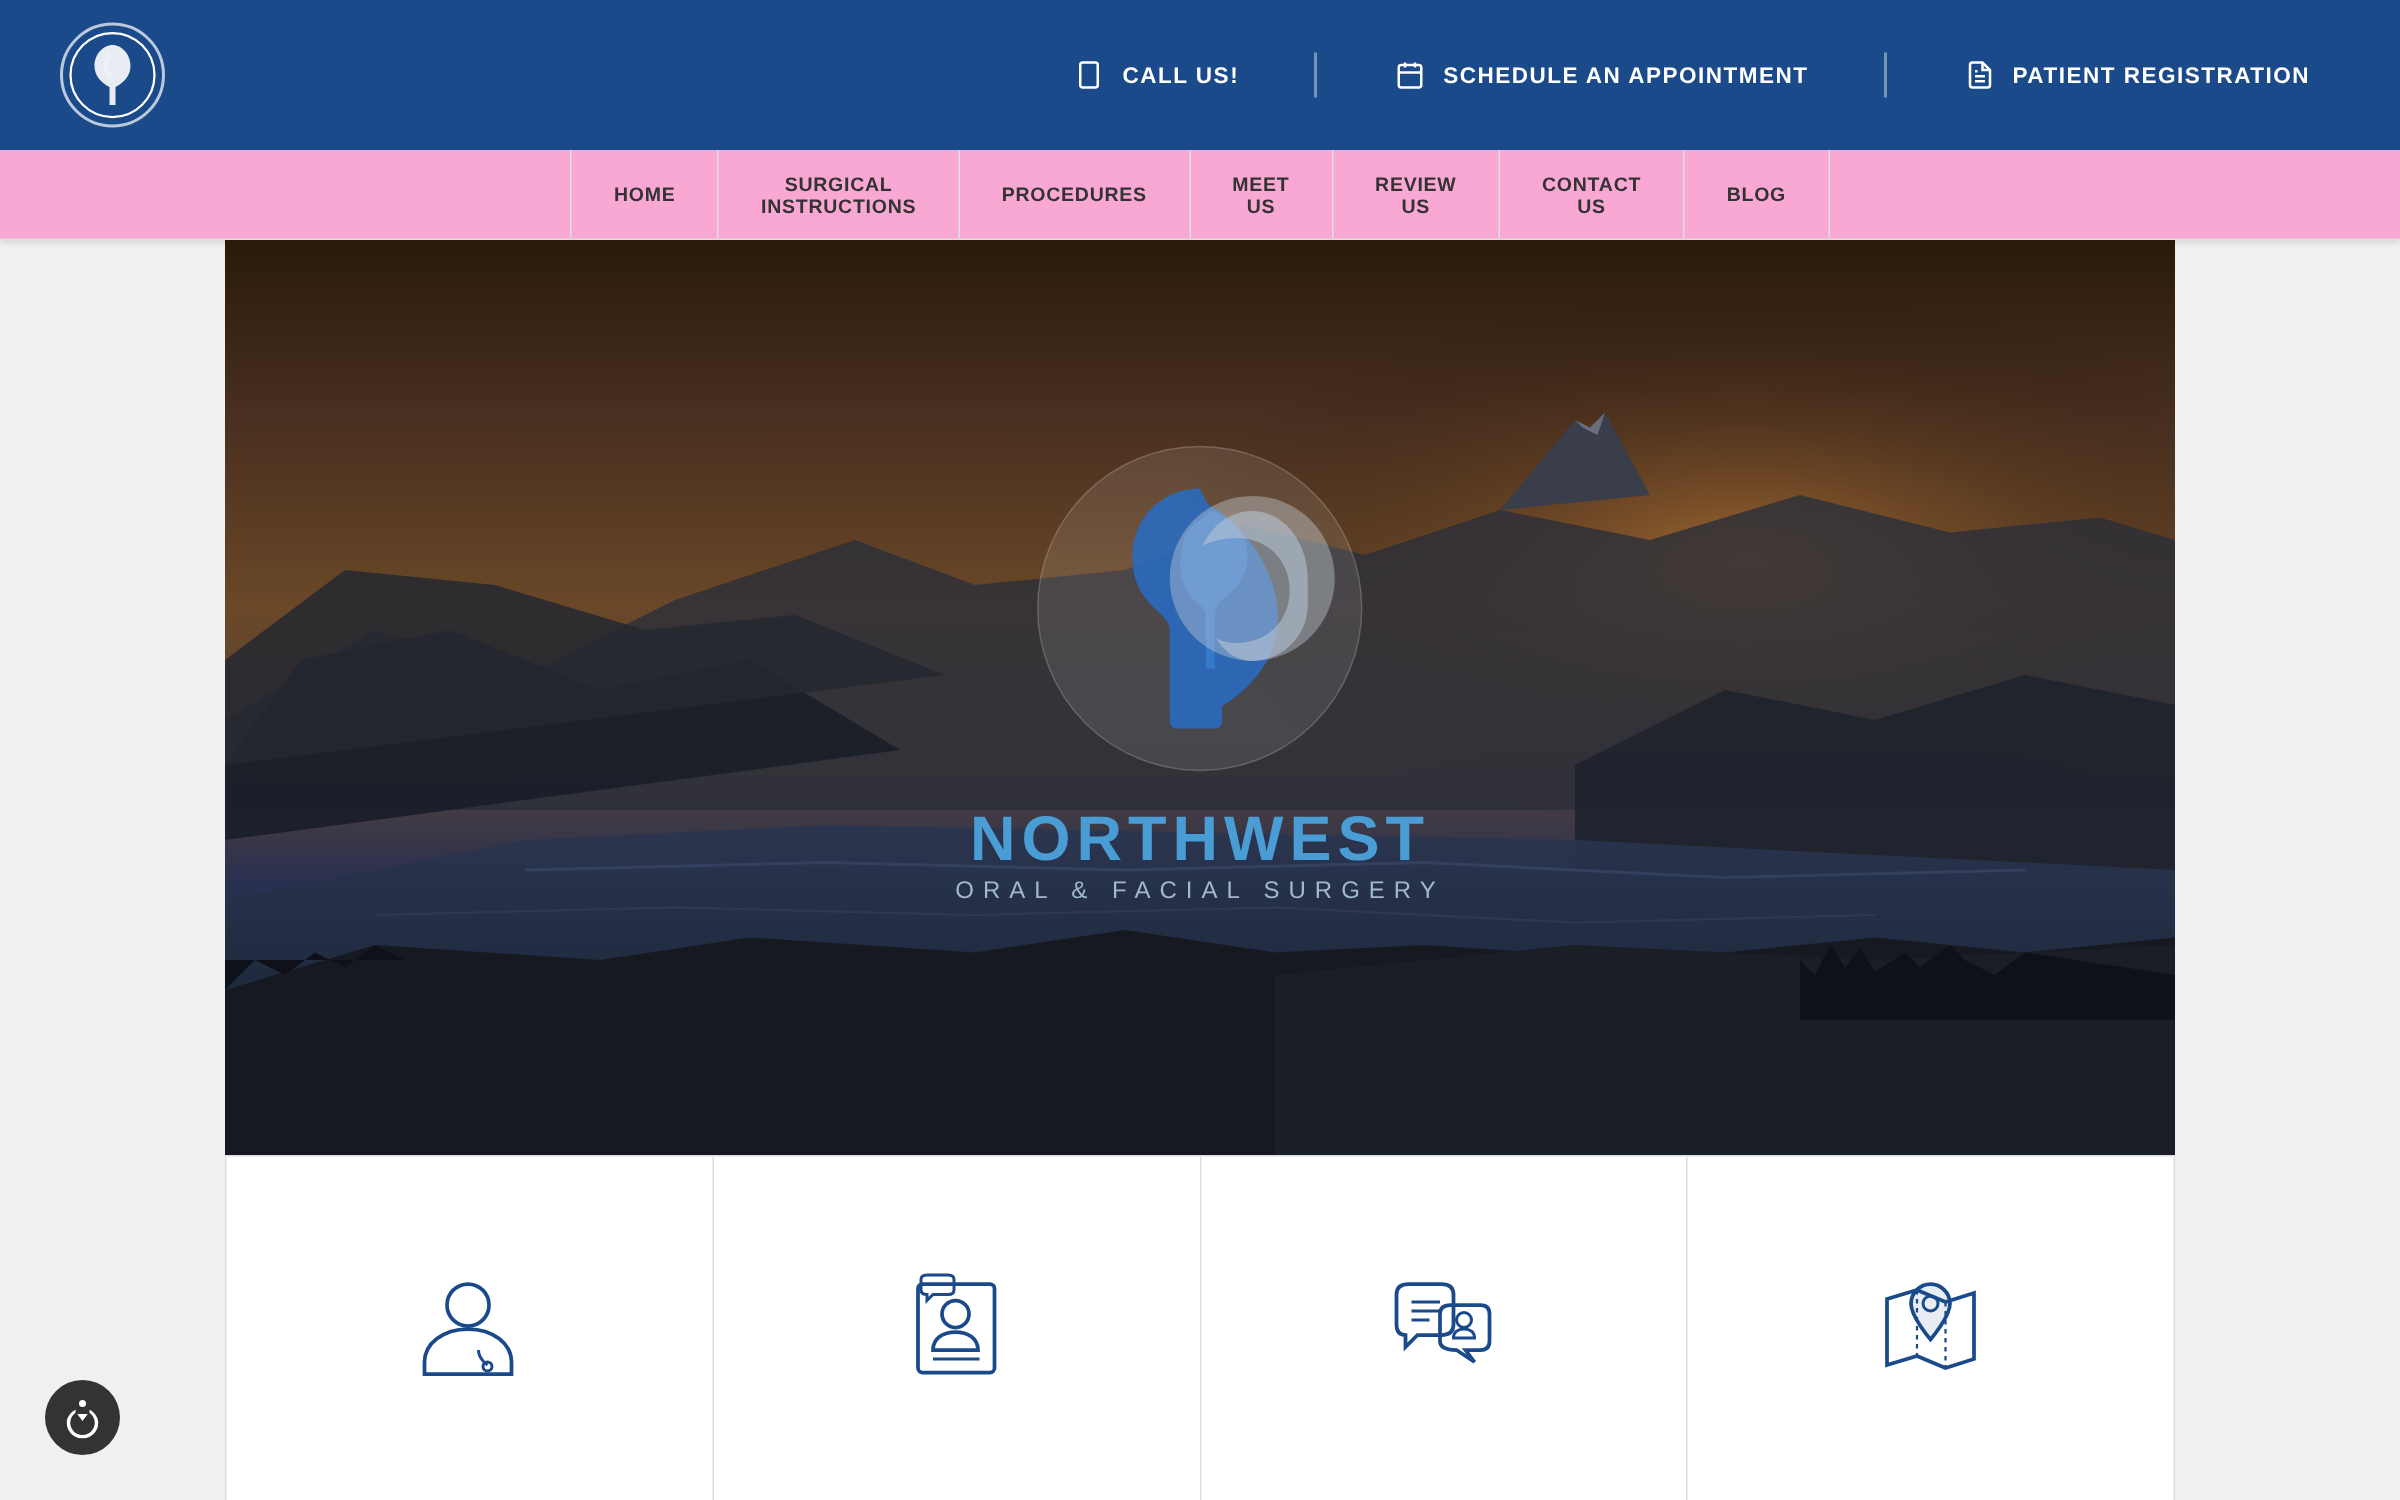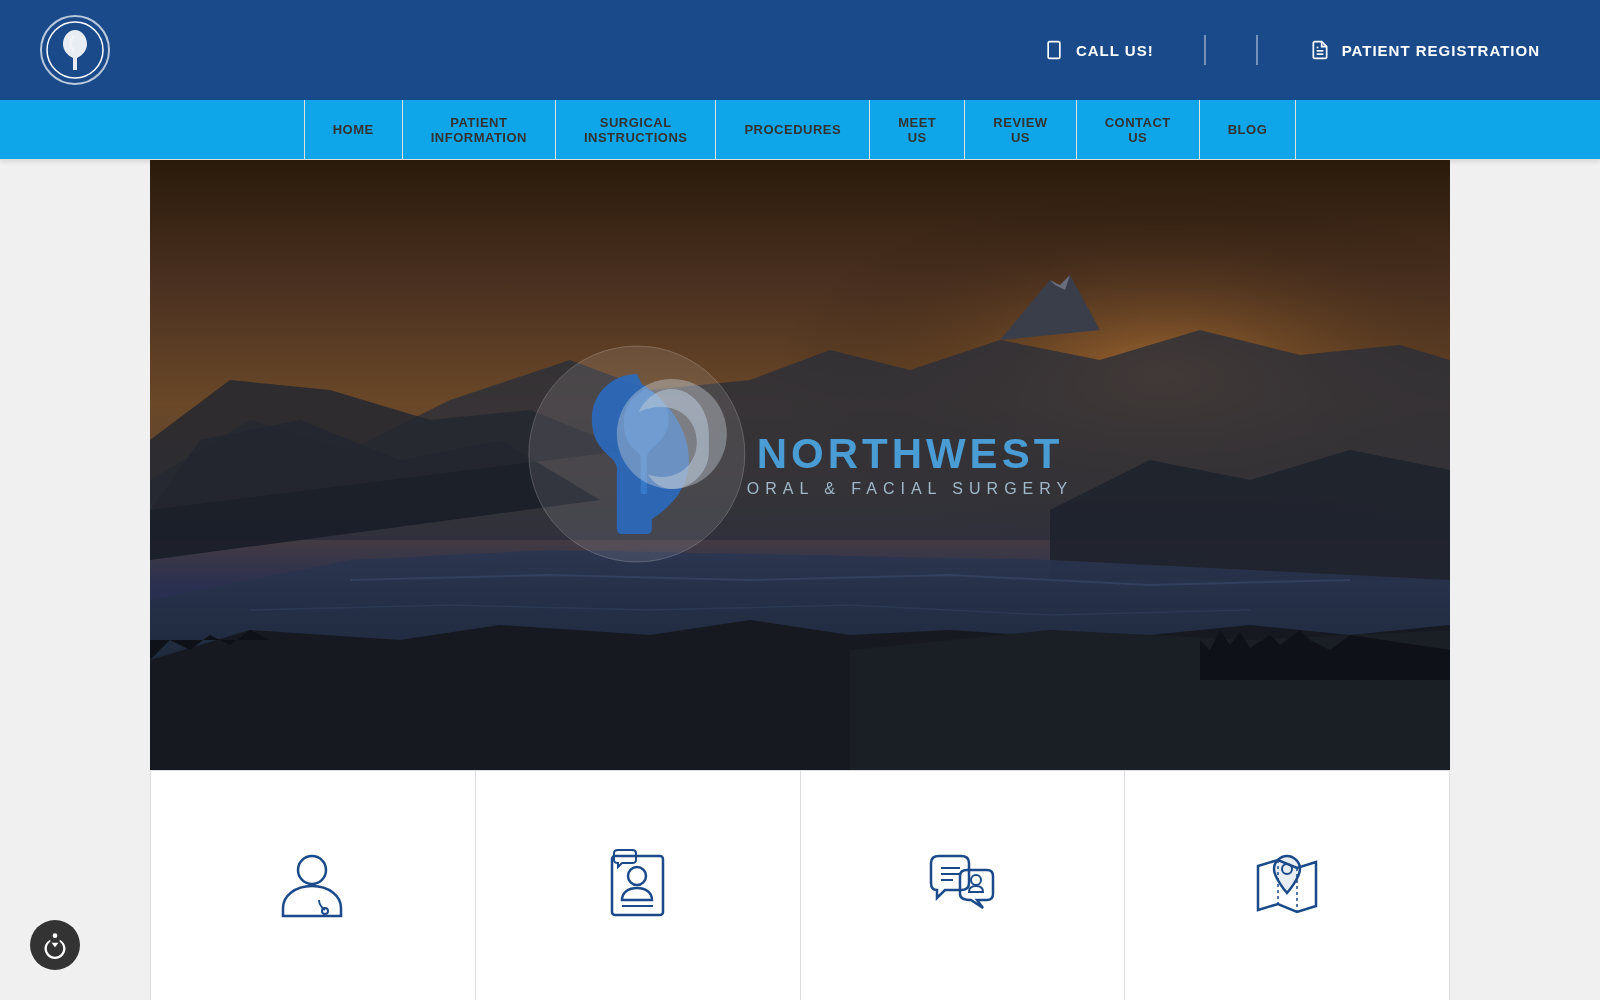--- a/index.html
+++ b/index.html
@@ -56,21 +56,21 @@
       justify-content: center;
     }
     .top-action-divider {
       width: 2px;
       height: 30px;
       background: rgba(255,255,255,0.4);
     }
 
     
     .nav-bar {
-      background: #0ea5e9;
+      background: #f9a8d4;
       height: 60px;
       display: flex;
       align-items: center;
       justify-content: center;
       border-bottom: 1px solid #ddd;
       box-shadow: 0 2px 4px rgba(0,0,0,0.1);
     }
     .nav-items {
       display: flex;
       align-items: center;
@@ -125,21 +125,21 @@
       background:
         radial-gradient(ellipse at 75% 30%, rgba(220, 140, 60, 0.3) 0%, transparent 40%),
         radial-gradient(ellipse at 80% 25%, rgba(180, 100, 30, 0.2) 0%, transparent 35%);
     }
     .hero-center-logo {
       position: absolute;
       top: 50%;
       left: 50%;
       transform: translate(-50%, -55%);
       display: flex;
-      flex-direction: row;
+      flex-direction: column;
       align-items: center;
     }
     .hero-logo-text {
       margin-top: 20px;
       text-align: center;
     }
     .hero-logo-text .northwest {
       font-size: 42px;
       font-weight: 700;
       color: #4a9dd4;
@@ -218,20 +218,31 @@
         <svg width="20" height="20" viewBox="0 0 24 24" fill="none" stroke="white" stroke-width="2">
           <rect x="5" y="2" width="14" height="20" rx="2" ry="2"></rect>
           <line x1="12" y1="18" x2="12" y2="18"></line>
         </svg>
       </div>
       <span>CALL US!</span>
     </div>
 
     <div class="top-action-divider"></div>
 
+    <div class="top-action-item">
+      <div class="top-action-icon">
+        <svg width="20" height="20" viewBox="0 0 24 24" fill="none" stroke="white" stroke-width="2">
+          <rect x="3" y="4" width="18" height="18" rx="2" ry="2"></rect>
+          <line x1="16" y1="2" x2="16" y2="6"></line>
+          <line x1="8" y1="2" x2="8" y2="6"></line>
+          <line x1="3" y1="10" x2="21" y2="10"></line>
+        </svg>
+      </div>
+      <span>SCHEDULE AN APPOINTMENT</span>
+    </div>
 
     <div class="top-action-divider"></div>
 
     <div class="top-action-item">
       <div class="top-action-icon">
         <svg width="20" height="20" viewBox="0 0 24 24" fill="none" stroke="white" stroke-width="2">
           <path d="M14 2H6a2 2 0 0 0-2 2v16a2 2 0 0 0 2 2h12a2 2 0 0 0 2-2V8z"></path>
           <polyline points="14 2 14 8 20 8"></polyline>
           <line x1="16" y1="13" x2="8" y2="13"></line>
           <line x1="16" y1="17" x2="8" y2="17"></line>
@@ -239,21 +250,20 @@
         </svg>
       </div>
       <span>PATIENT REGISTRATION</span>
     </div>
   </div>
 </div>
 
 <div class="nav-bar">
   <div class="nav-items">
     <div class="nav-item">HOME</div>
-    <div class="nav-item">PATIENT<br>INFORMATION</div>
     <div class="nav-item">SURGICAL<br>INSTRUCTIONS</div>
     <div class="nav-item">PROCEDURES</div>
     <div class="nav-item">MEET<br>US</div>
     <div class="nav-item">REVIEW<br>US</div>
     <div class="nav-item">CONTACT<br>US</div>
     <div class="nav-item">BLOG</div>
   </div>
 </div>
 
 <div class="hero">

